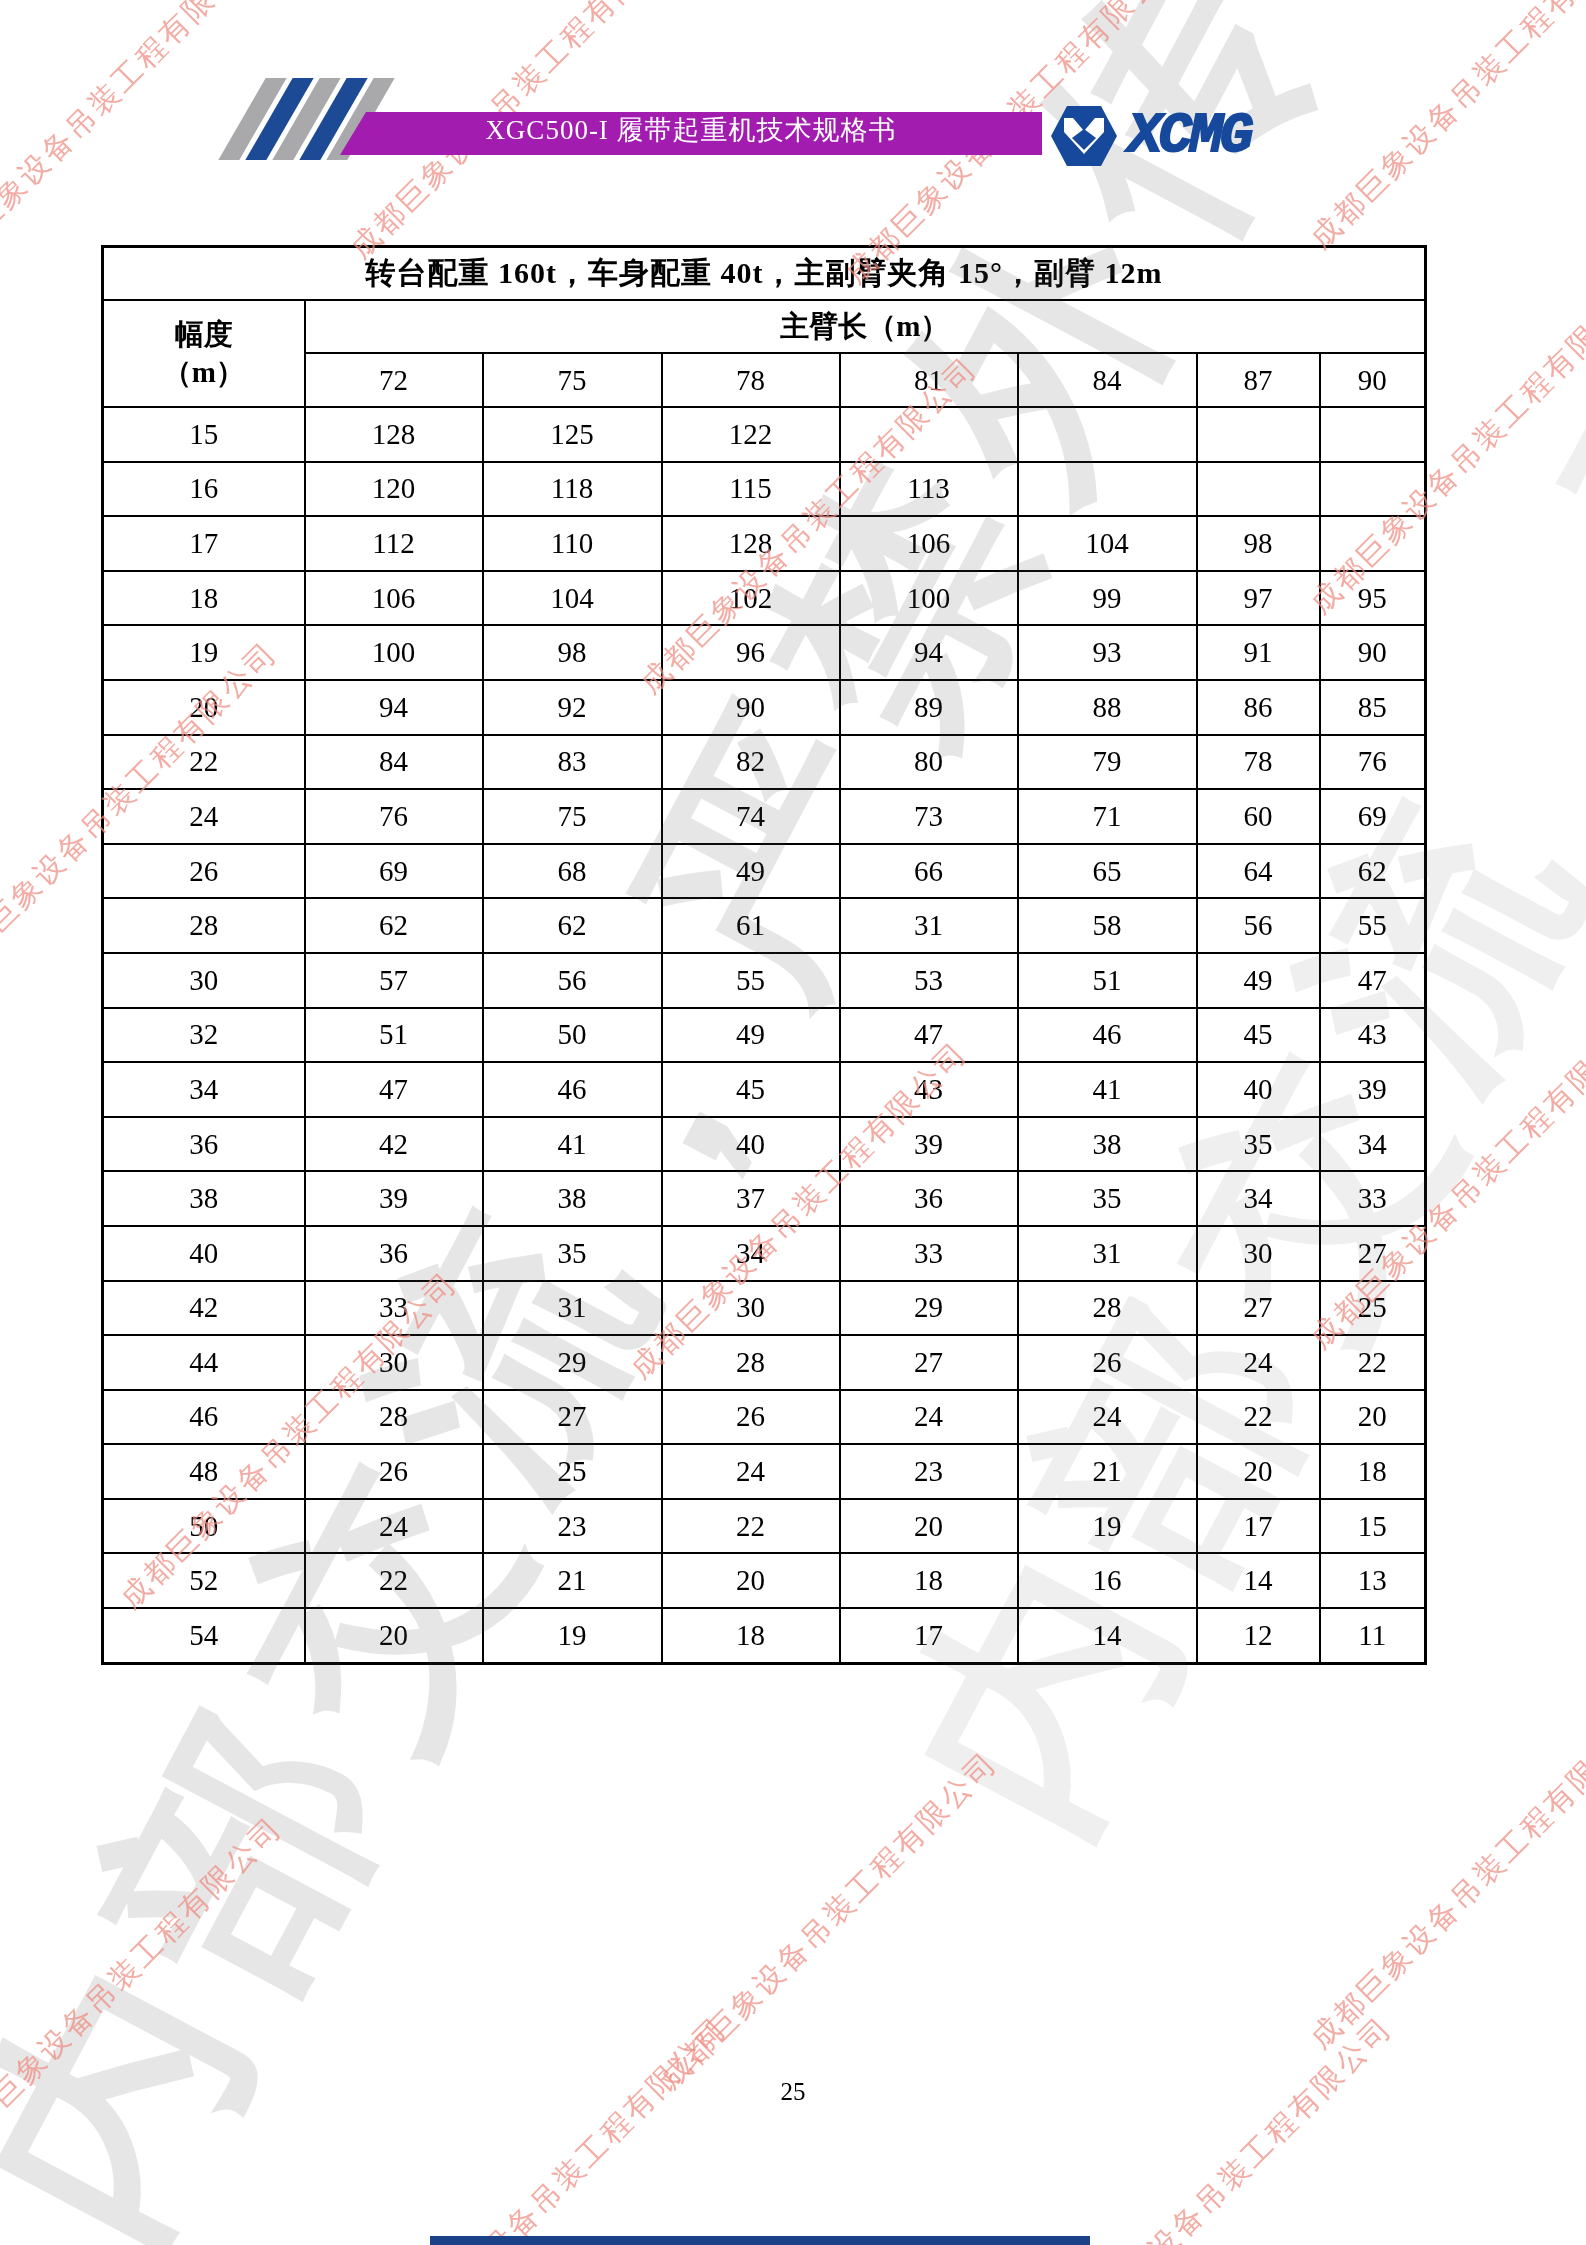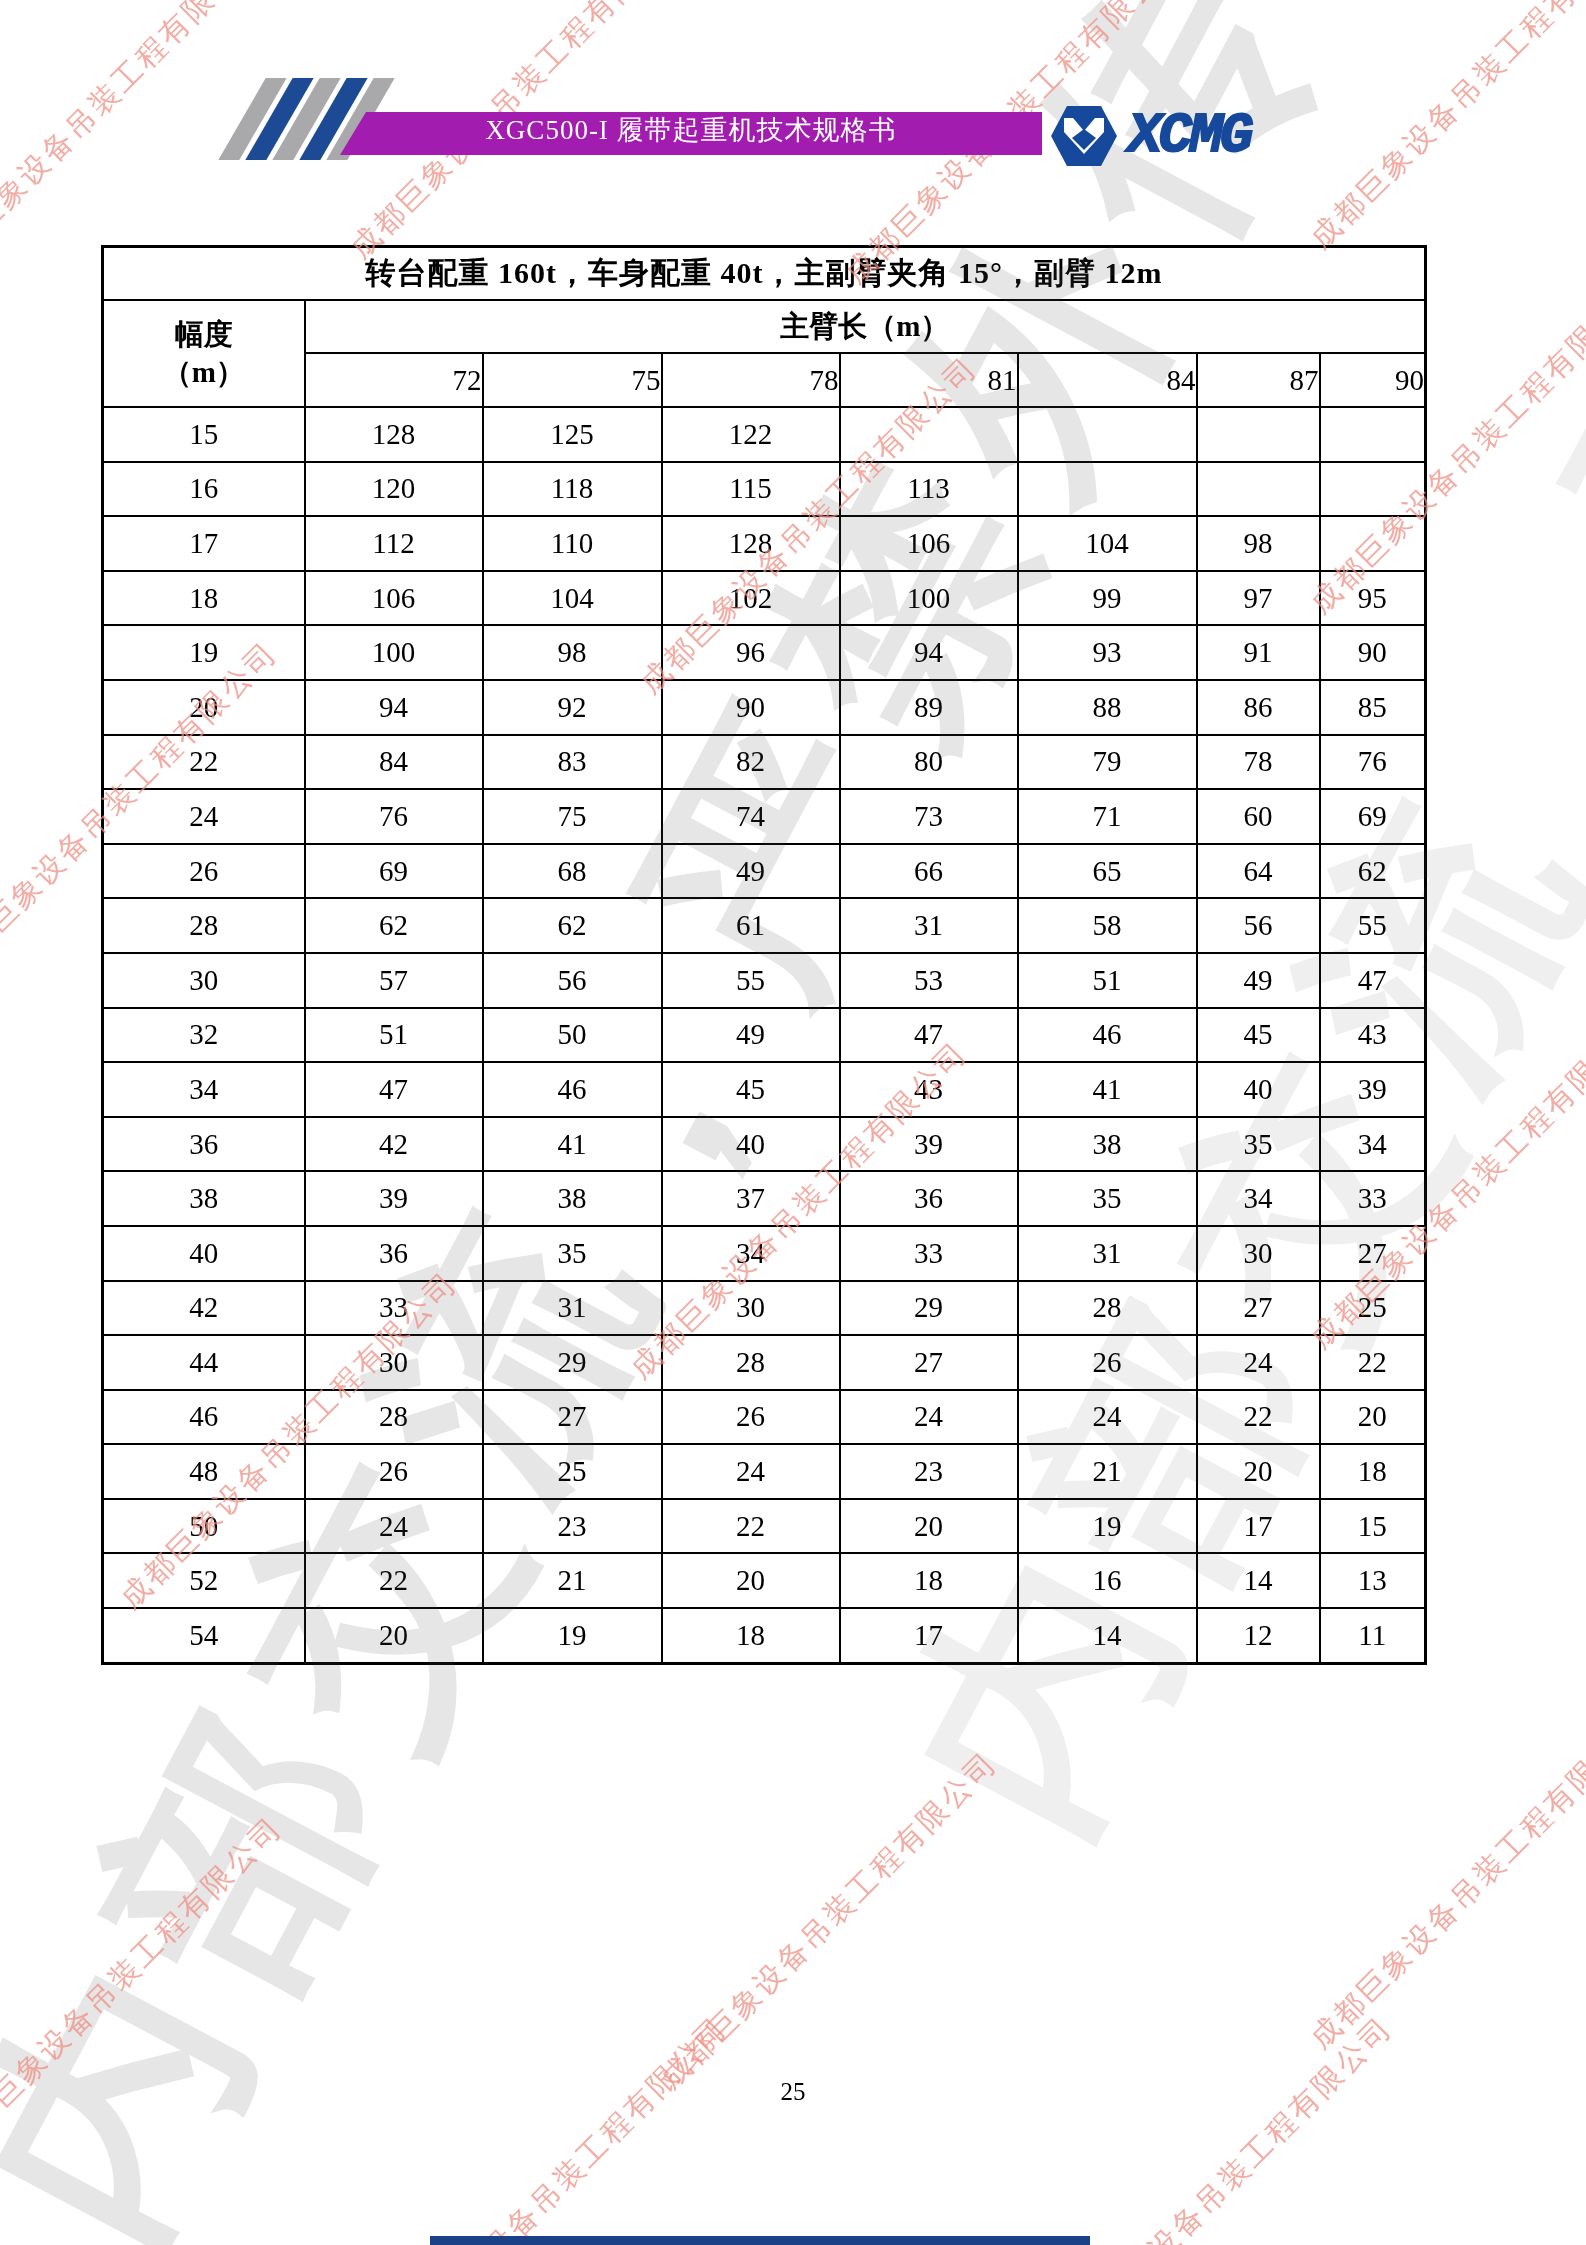--- a/index.html
+++ b/index.html
@@ -29,21 +29,21 @@
   .wm-gray.dim{color:rgba(75,75,80,0.09);}
 
   
   table.spec{position:absolute;left:101px;top:245px;width:1323px;z-index:1;
              border-collapse:collapse;table-layout:fixed;border:3px solid #000;}
   table.spec th,table.spec td{border:2px solid #000;text-align:center;vertical-align:middle;
              padding:0;overflow:hidden;}
   .title-cell{font-size:30px;font-weight:bold;height:51px;letter-spacing:1px;}
   .radius-head{font-size:29px;font-weight:bold;line-height:1.3;}
   .boom-head{font-size:29px;font-weight:bold;height:51px;}
-  tr.boom-nums th{font-size:29px;font-weight:normal;height:52px;text-align:right;}
+  tr.boom-nums th{font-size:29px;font-weight:normal;height:52px;}
   tbody.data td{font-size:29px;font-weight:normal;height:52.6px;}
 
   
   .page-num{position:absolute;left:0;top:2078px;width:100%;text-align:center;
             font-size:25px;z-index:2;}
   .bottom-bar{position:absolute;left:430px;top:2236px;width:660px;height:9px;background:#1b4287;z-index:10;}
 </style>
 </head>
 <body>
 

